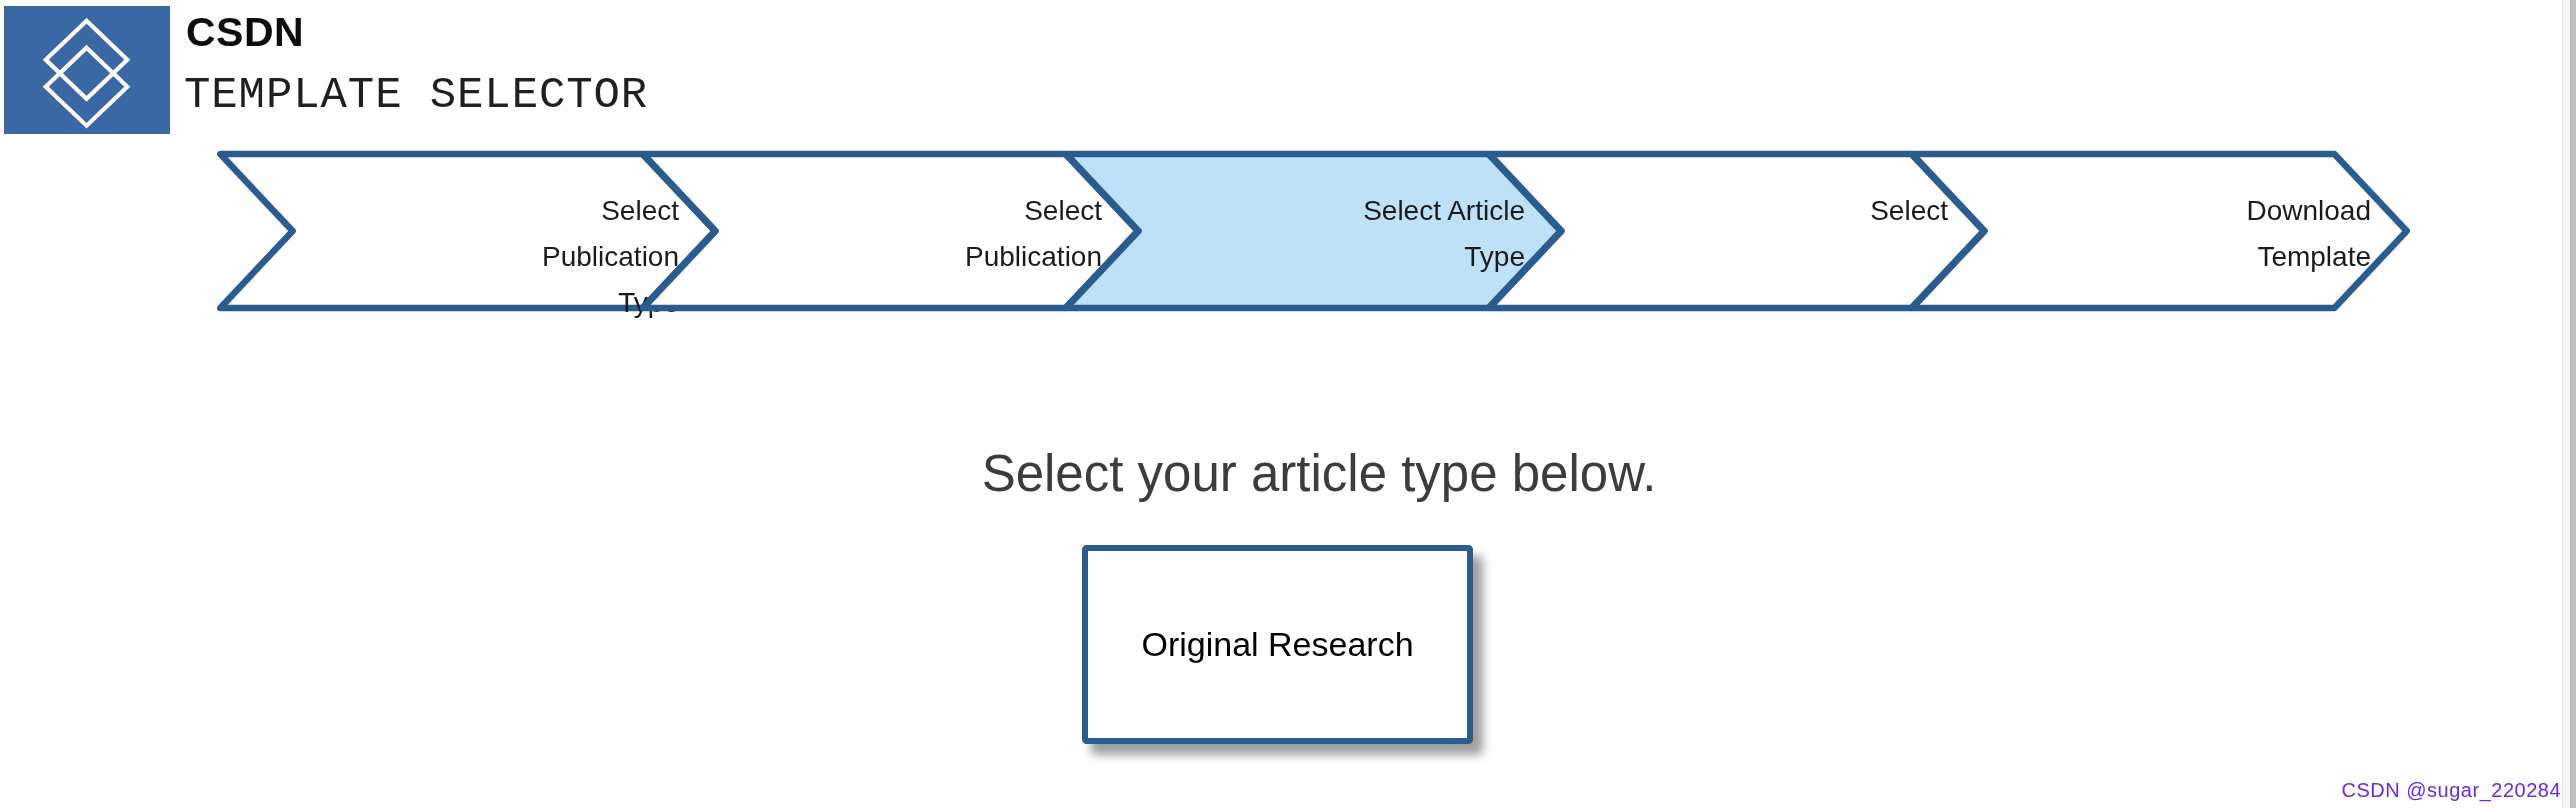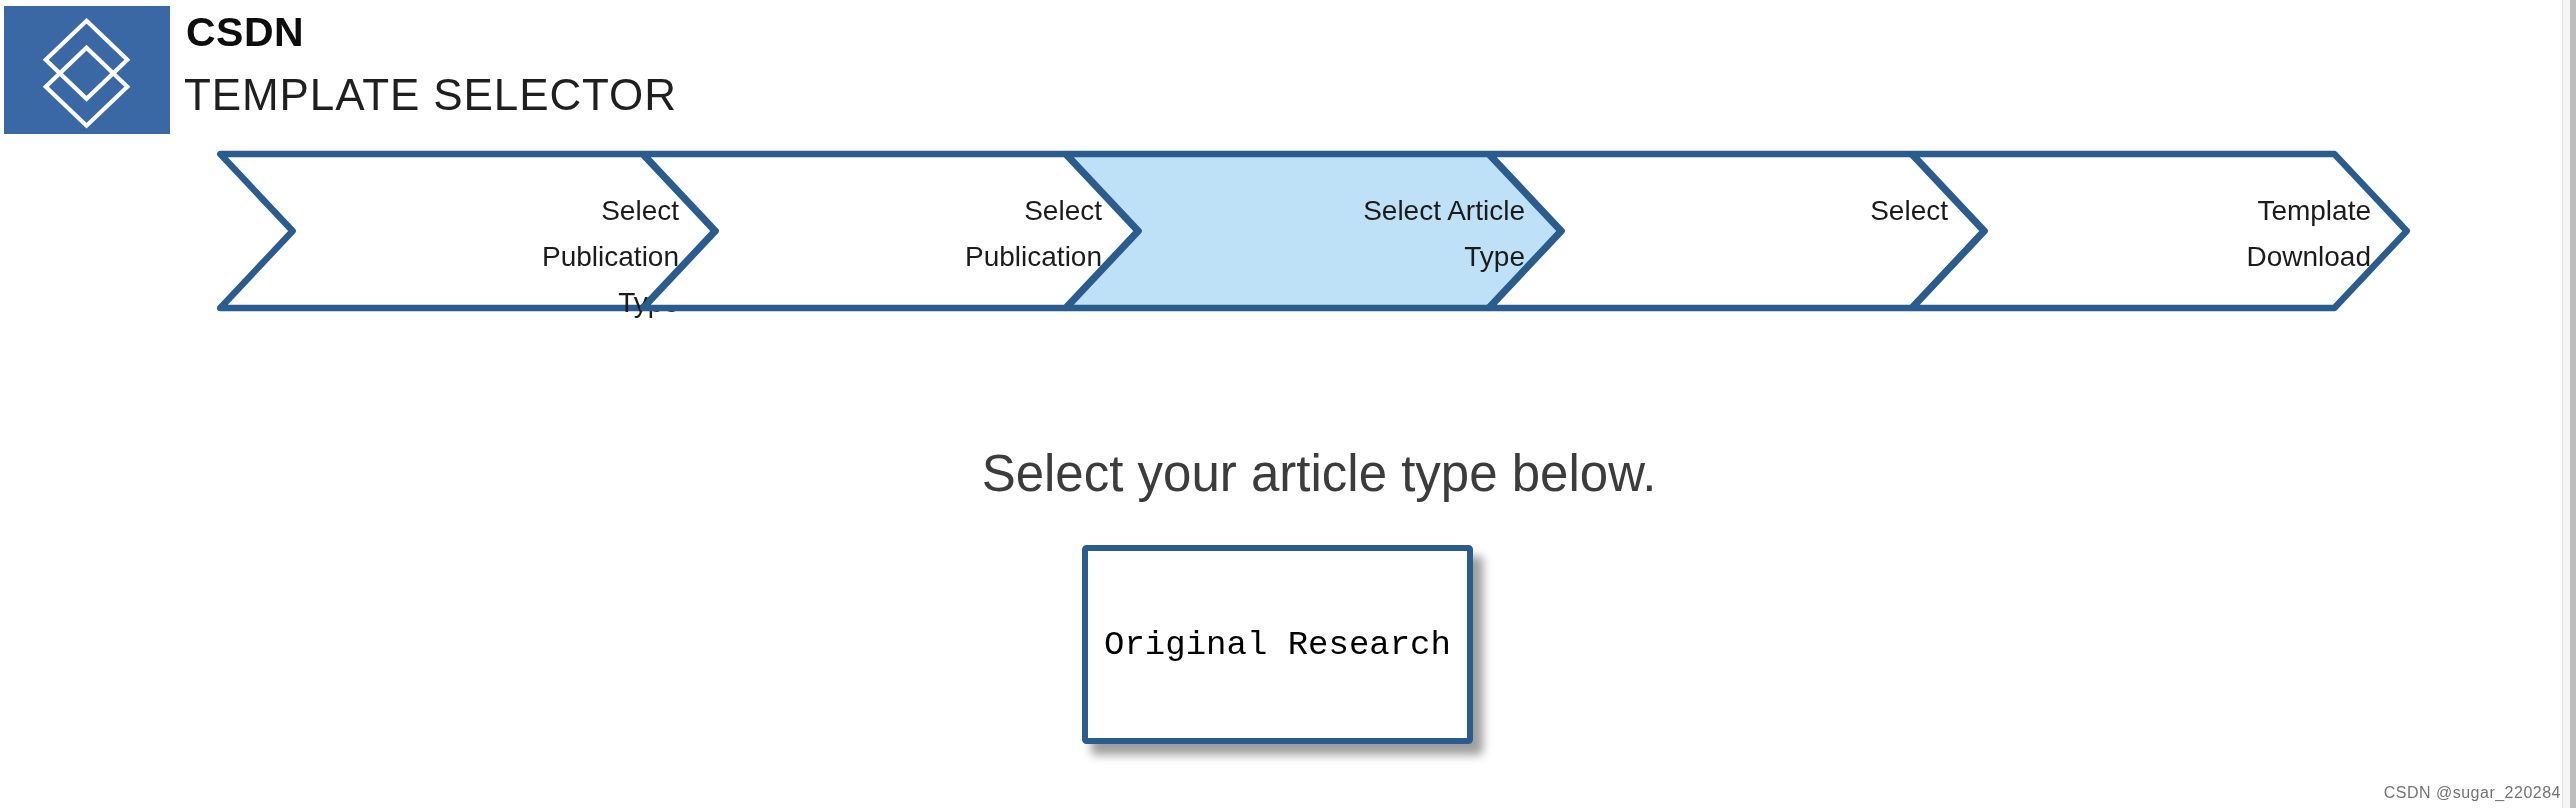--- a/index.html
+++ b/index.html
@@ -18,20 +18,21 @@
   }
   .brand{
     position:absolute;left:186px;top:12px;
     font-size:41px;font-weight:bold;color:#0d0d0d;line-height:41px;
     letter-spacing:0.5px;
   }
   .app-title{
     position:absolute;left:184px;top:72px;
     font-size:44px;font-weight:400;color:#1f1f1f;line-height:46px;
     letter-spacing:0.9px;
+    font-family:Liberation Mono, monospace;
   }
 
   
   .step{
     position:absolute;top:154px;width:495px;height:154px;
     cursor:pointer;
   }
   .chev{overflow:visible;display:block;}
   .chev polygon{
     fill:#ffffff;
@@ -56,30 +57,30 @@
     padding-left:42px;
   }
   .article-btn{
     position:absolute;left:1082px;top:545px;
     width:391px;height:199px;
     background:#ffffff;
     border:6.5px solid #2a5c8d;
     border-radius:4.6px;
     box-shadow:9.3px 11px 9.3px rgba(0,0,0,0.38);
     display:flex;align-items:center;justify-content:center;
-    font-family:Liberation Mono, monospace;
+    font-family:Liberation Sans, sans-serif;
     font-size:34px;color:#000000;
     cursor:pointer;
     box-sizing:border-box;
   }
 
   
   .watermark{
     position:absolute;right:15px;bottom:5.6px;
-    font-size:16px;color:#737373;
+    font-size:20px;color:#6d28d9;
     letter-spacing:0.5px;
   }
   .scrollbar-track{
     position:absolute;right:0;top:0;width:13px;height:808px;
     background:#f5f5f5;border-left:0.9px solid #e3e3e3;
   }
   .scrollbar-thumb{
     position:absolute;right:0;top:0;width:6.5px;height:808px;
     background:#bdbdbd;
   }
@@ -137,22 +138,22 @@
     <div class="step-label">
       <span>Select</span>
     </div>
   </div>
 
   <div class="step" style="left:1912px;">
     <svg class="chev" width="495" height="154" viewBox="0 0 533 166">
       <polygon points="0,0 455,0 533,83 455,166 0,166 78,83"></polygon>
     </svg>
     <div class="step-label">
+      <span>Download</span>
       <span>Template</span>
-      <span>Download</span>
     </div>
   </div>
 
   <div class="caption">Select your article type below.</div>
 
   <button class="article-btn">Original Research</button>
 
   <div class="watermark">CSDN @sugar_220284</div>
 
   <div class="scrollbar-track">

